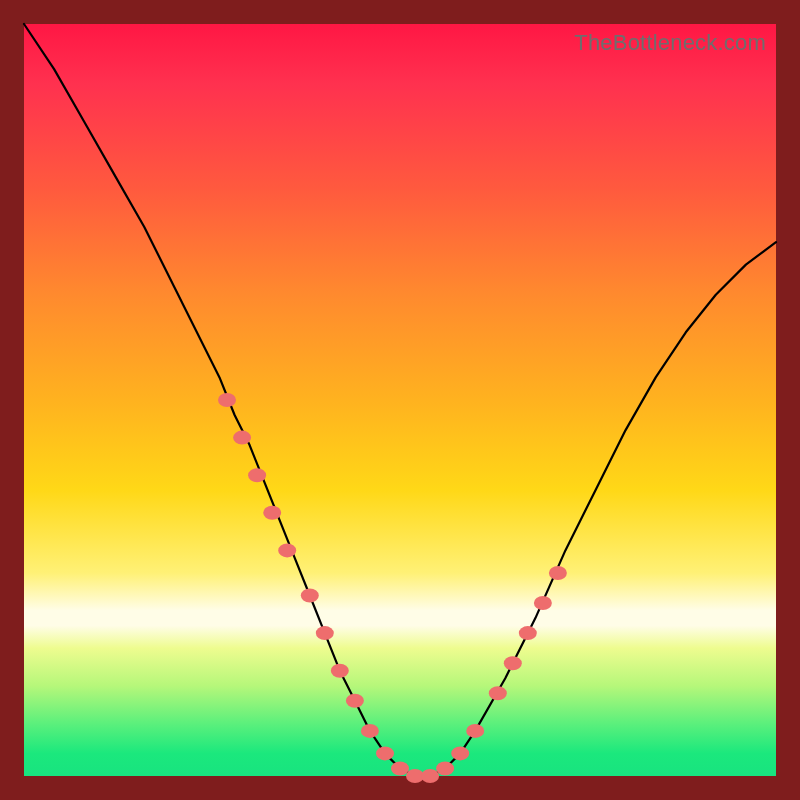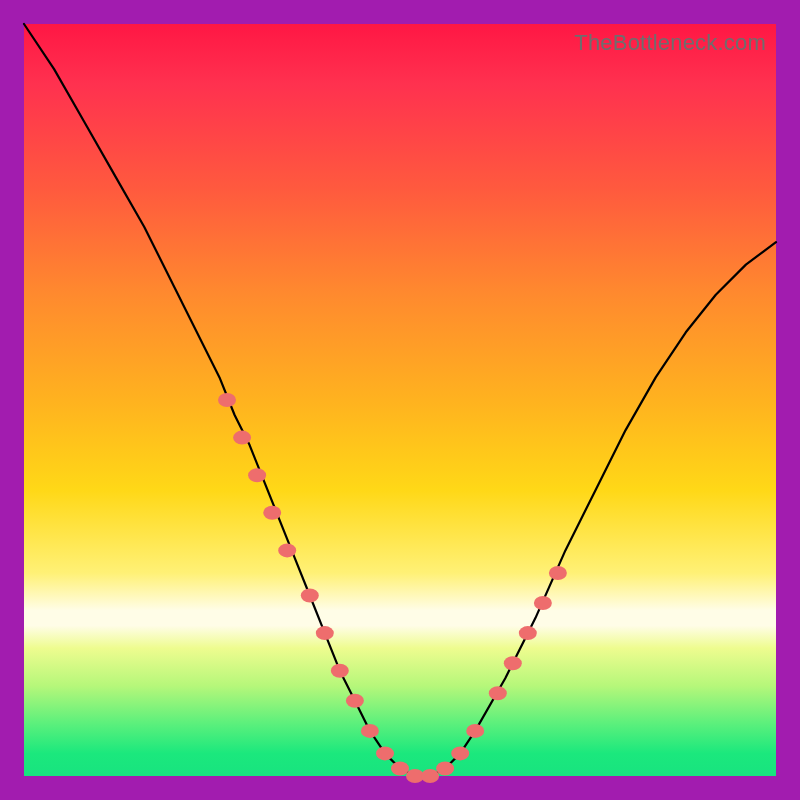--- a/index.html
+++ b/index.html
@@ -10,21 +10,21 @@
     background: #000;
     font-family: Arial, Helvetica, sans-serif;
     overflow: hidden;
   }
   .frame {
     position: absolute;
     left: 0;
     top: 0;
     width: 800px;
     height: 800px;
-    background: #a21caf;
+    background: #7f1d1d;
   }
   .plot-area {
     position: absolute;
     left: 24px;
     top: 24px;
     width: 752px;
     height: 752px;
     
     background: linear-gradient(to bottom,
       #ff1744 0%,

